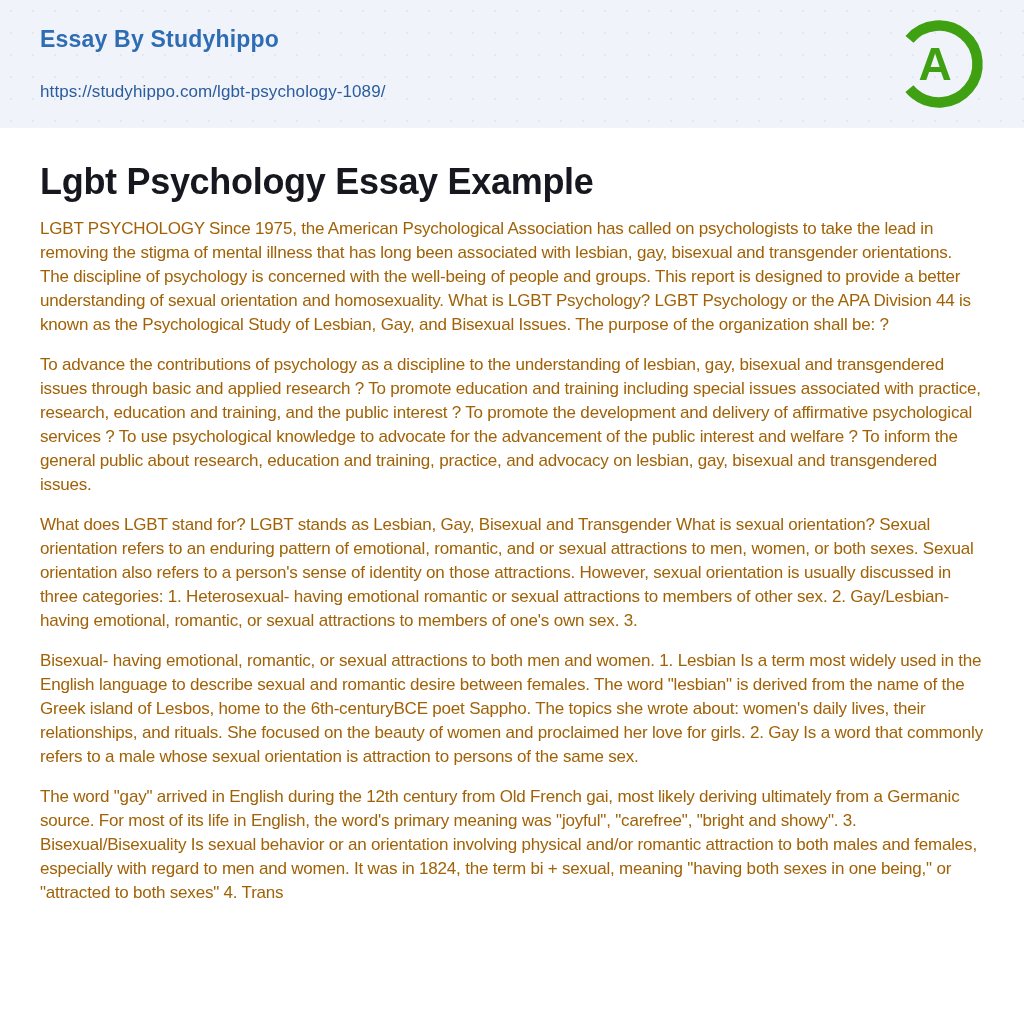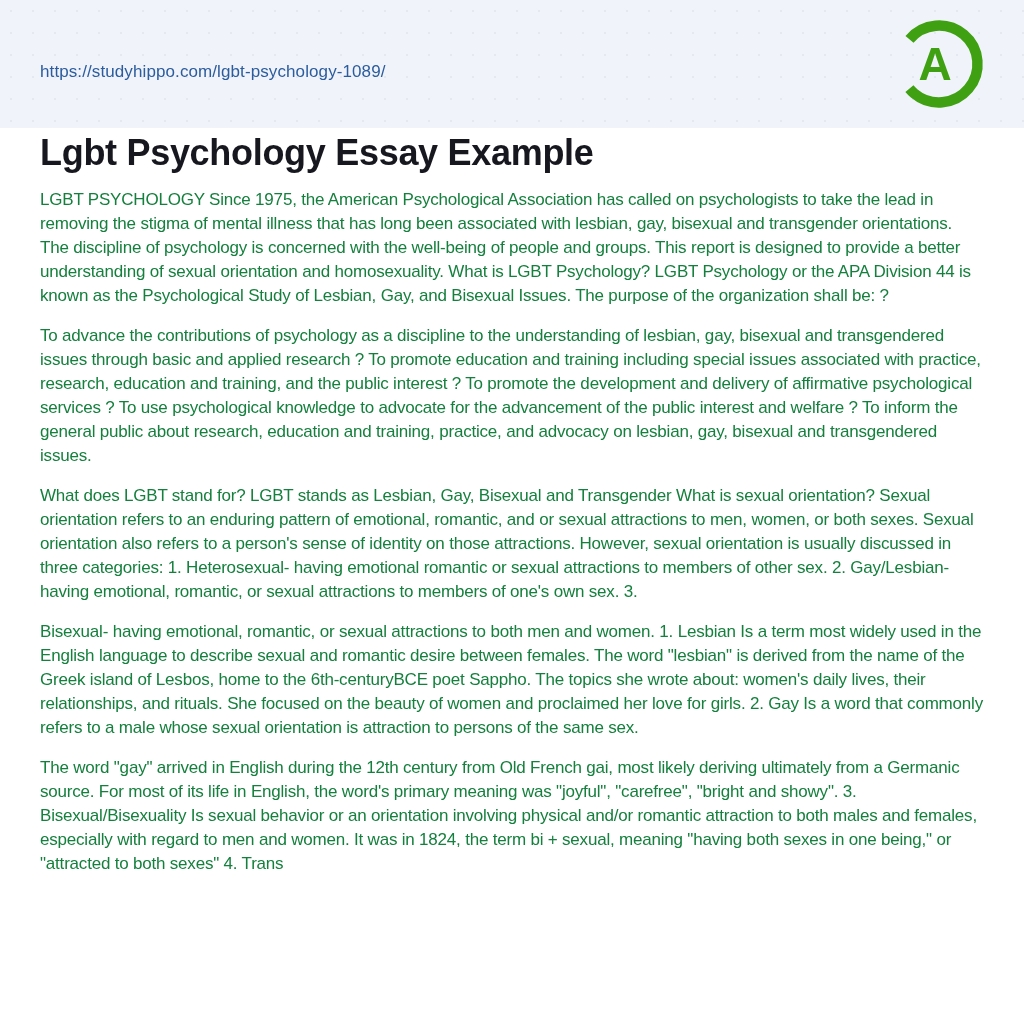--- a/index.html
+++ b/index.html
@@ -37,40 +37,41 @@
     letter-spacing: 0.1px;
     margin-top: 16px;
   }
   .logo-wrap { width: 92px; height: 92px; flex: 0 0 auto; }
 
   
   .article {
     padding: 0 39px 60px 40px;
   }
   .article h1 {
-    margin: 5px 0 15px 0;
+    margin: 34px 0 15px 0;
     font-size: 36px;
     line-height: 40px;
     font-weight: 800;
     color: #17171f;
     letter-spacing: -0.3px;
   }
   .article p {
     font-size: 17px;
     line-height: 24px;
-    color: #15803d;
+    color: #a16207;
     letter-spacing: -0.2px;
     margin: 0 0 16px 0;
   }
 </style>
 </head>
 <body>
 
 <header class="page-header">
   <div class="header-text">
+    <h2>Essay By Studyhippo</h2>
     <a href="#">https://studyhippo.com/lgbt-psychology-1089/</a>
   </div>
   <div class="logo-wrap">
     <svg width="92" height="92" viewBox="0 0 92 92">
       <circle cx="46" cy="46" r="38.5" fill="none" stroke="#3fa112" stroke-width="10.5" stroke-dasharray="188 54" transform="rotate(220 46 46)"></circle>
       <text x="42" y="62" text-anchor="middle" font-family="Liberation Sans, sans-serif" font-size="46" font-weight="600" fill="#3fa112">A</text>
     </svg>
   </div>
 </header>
 

